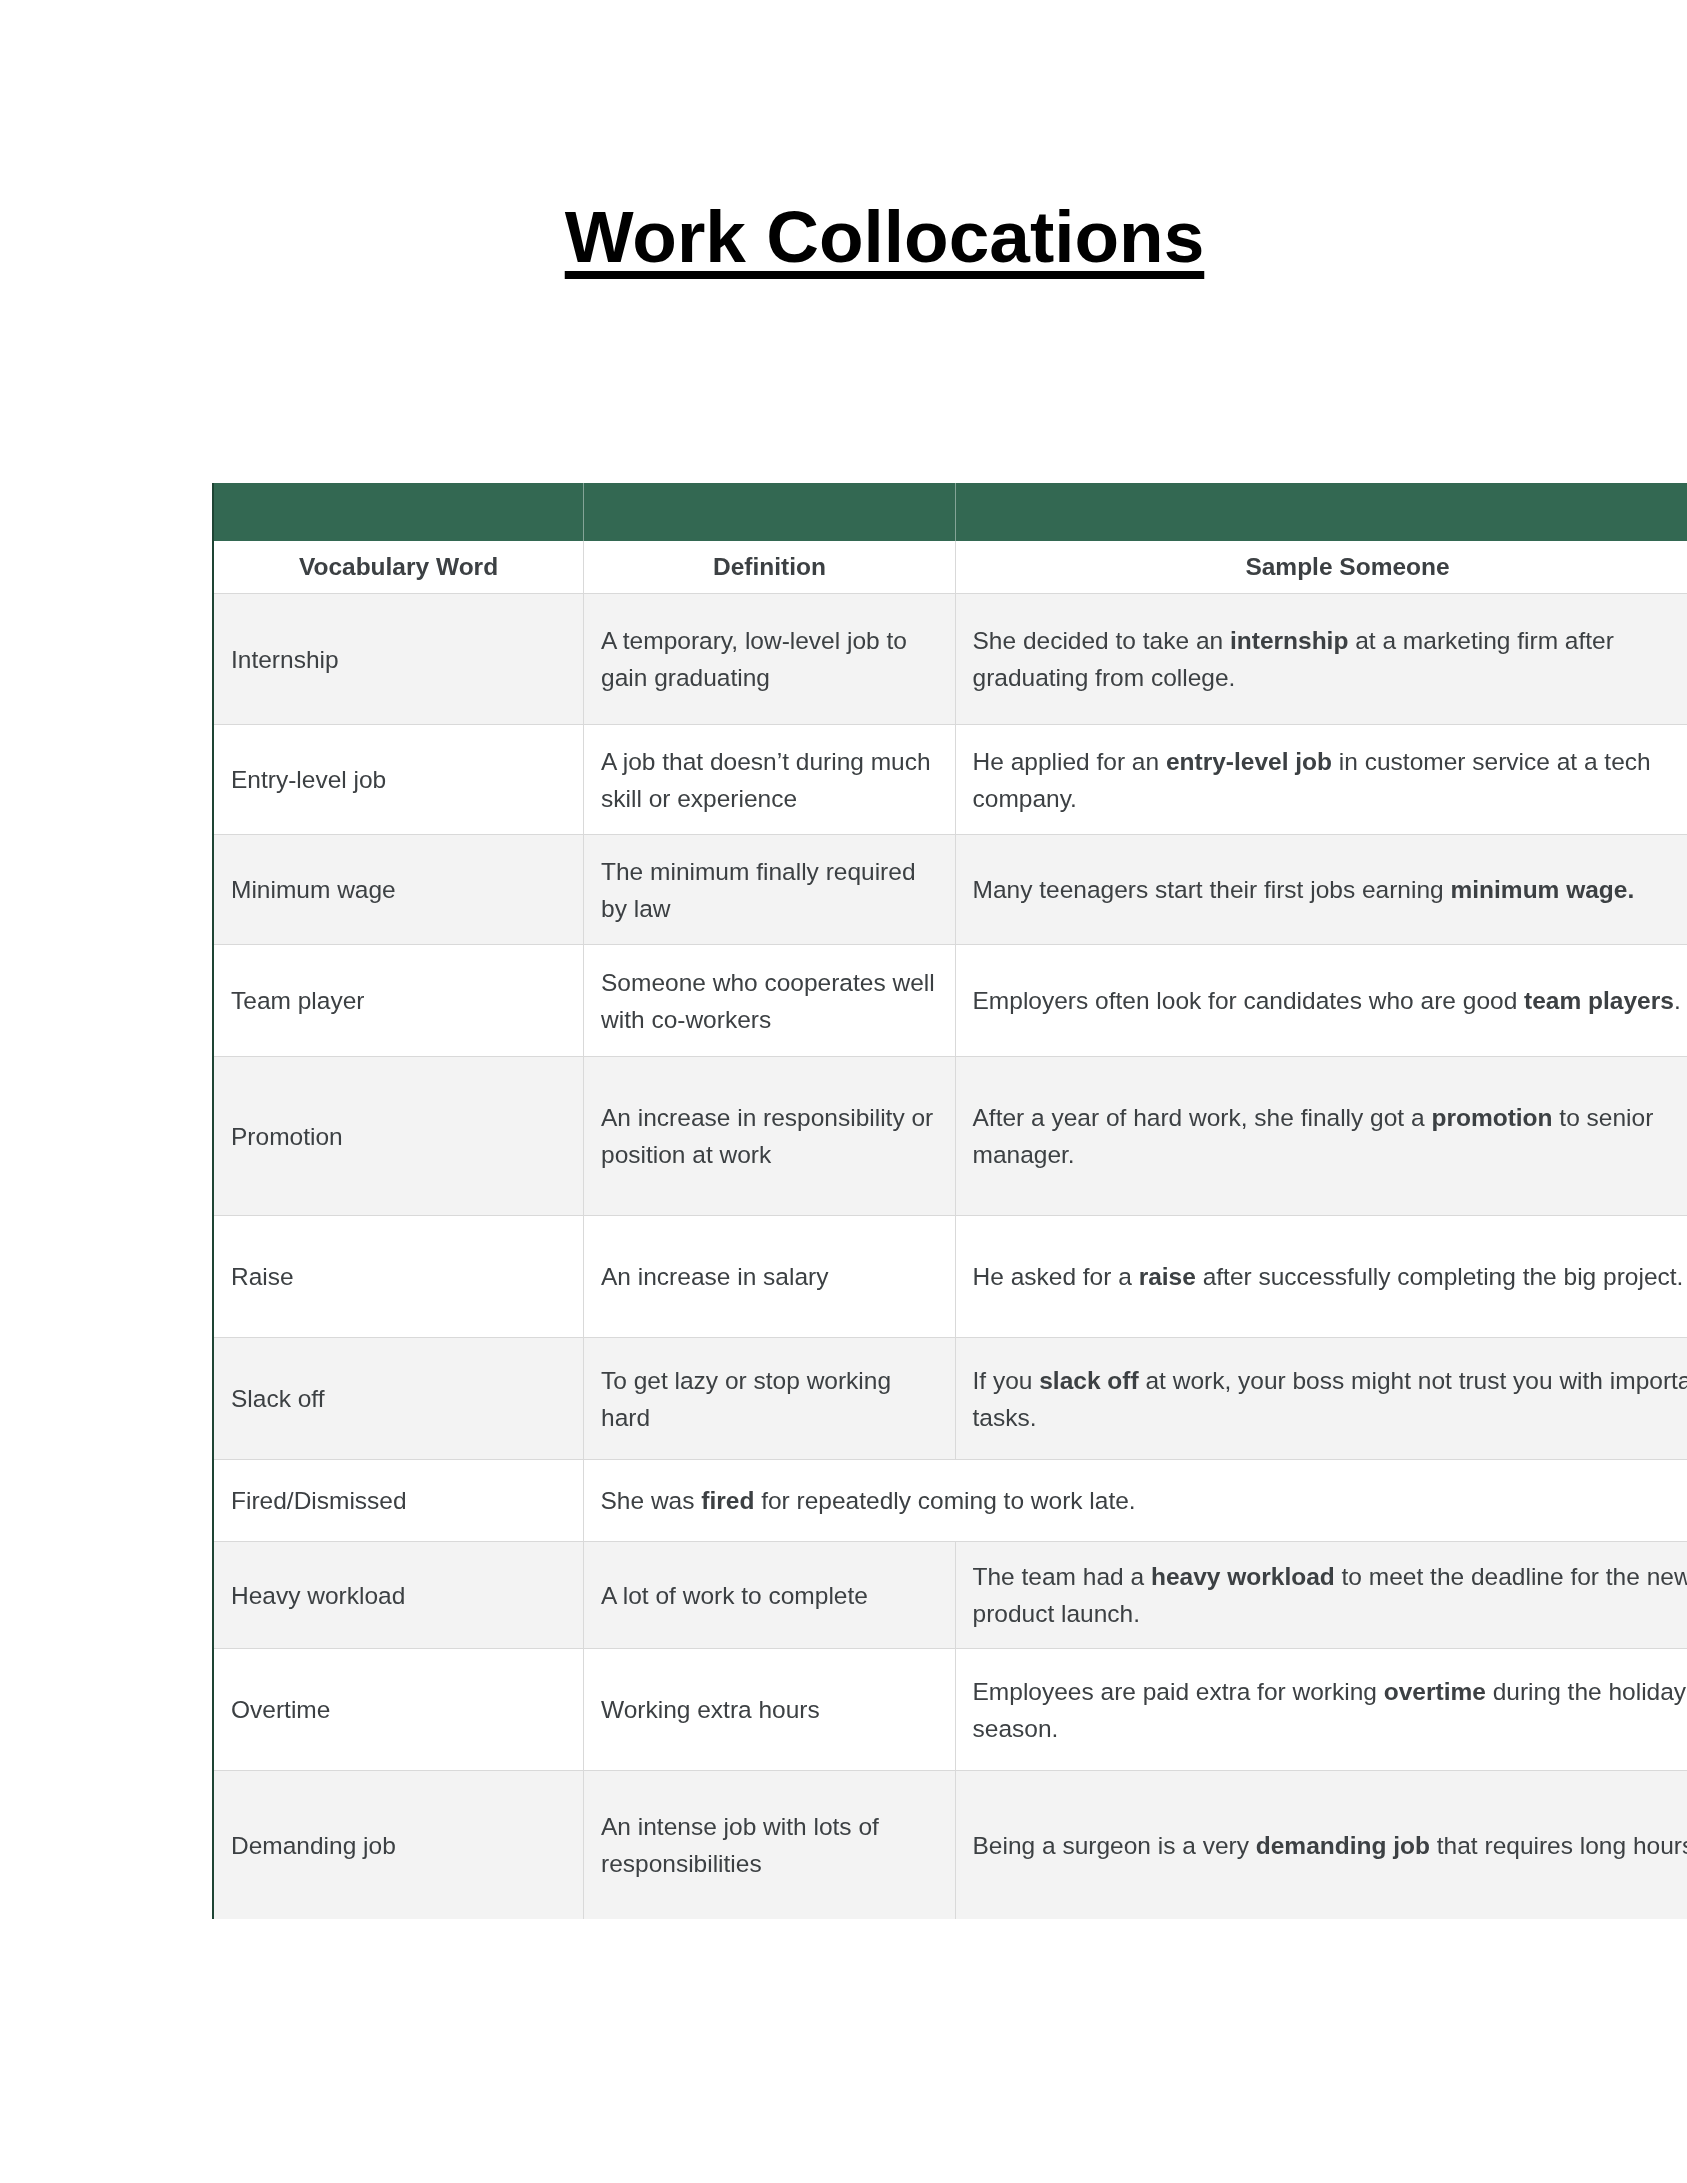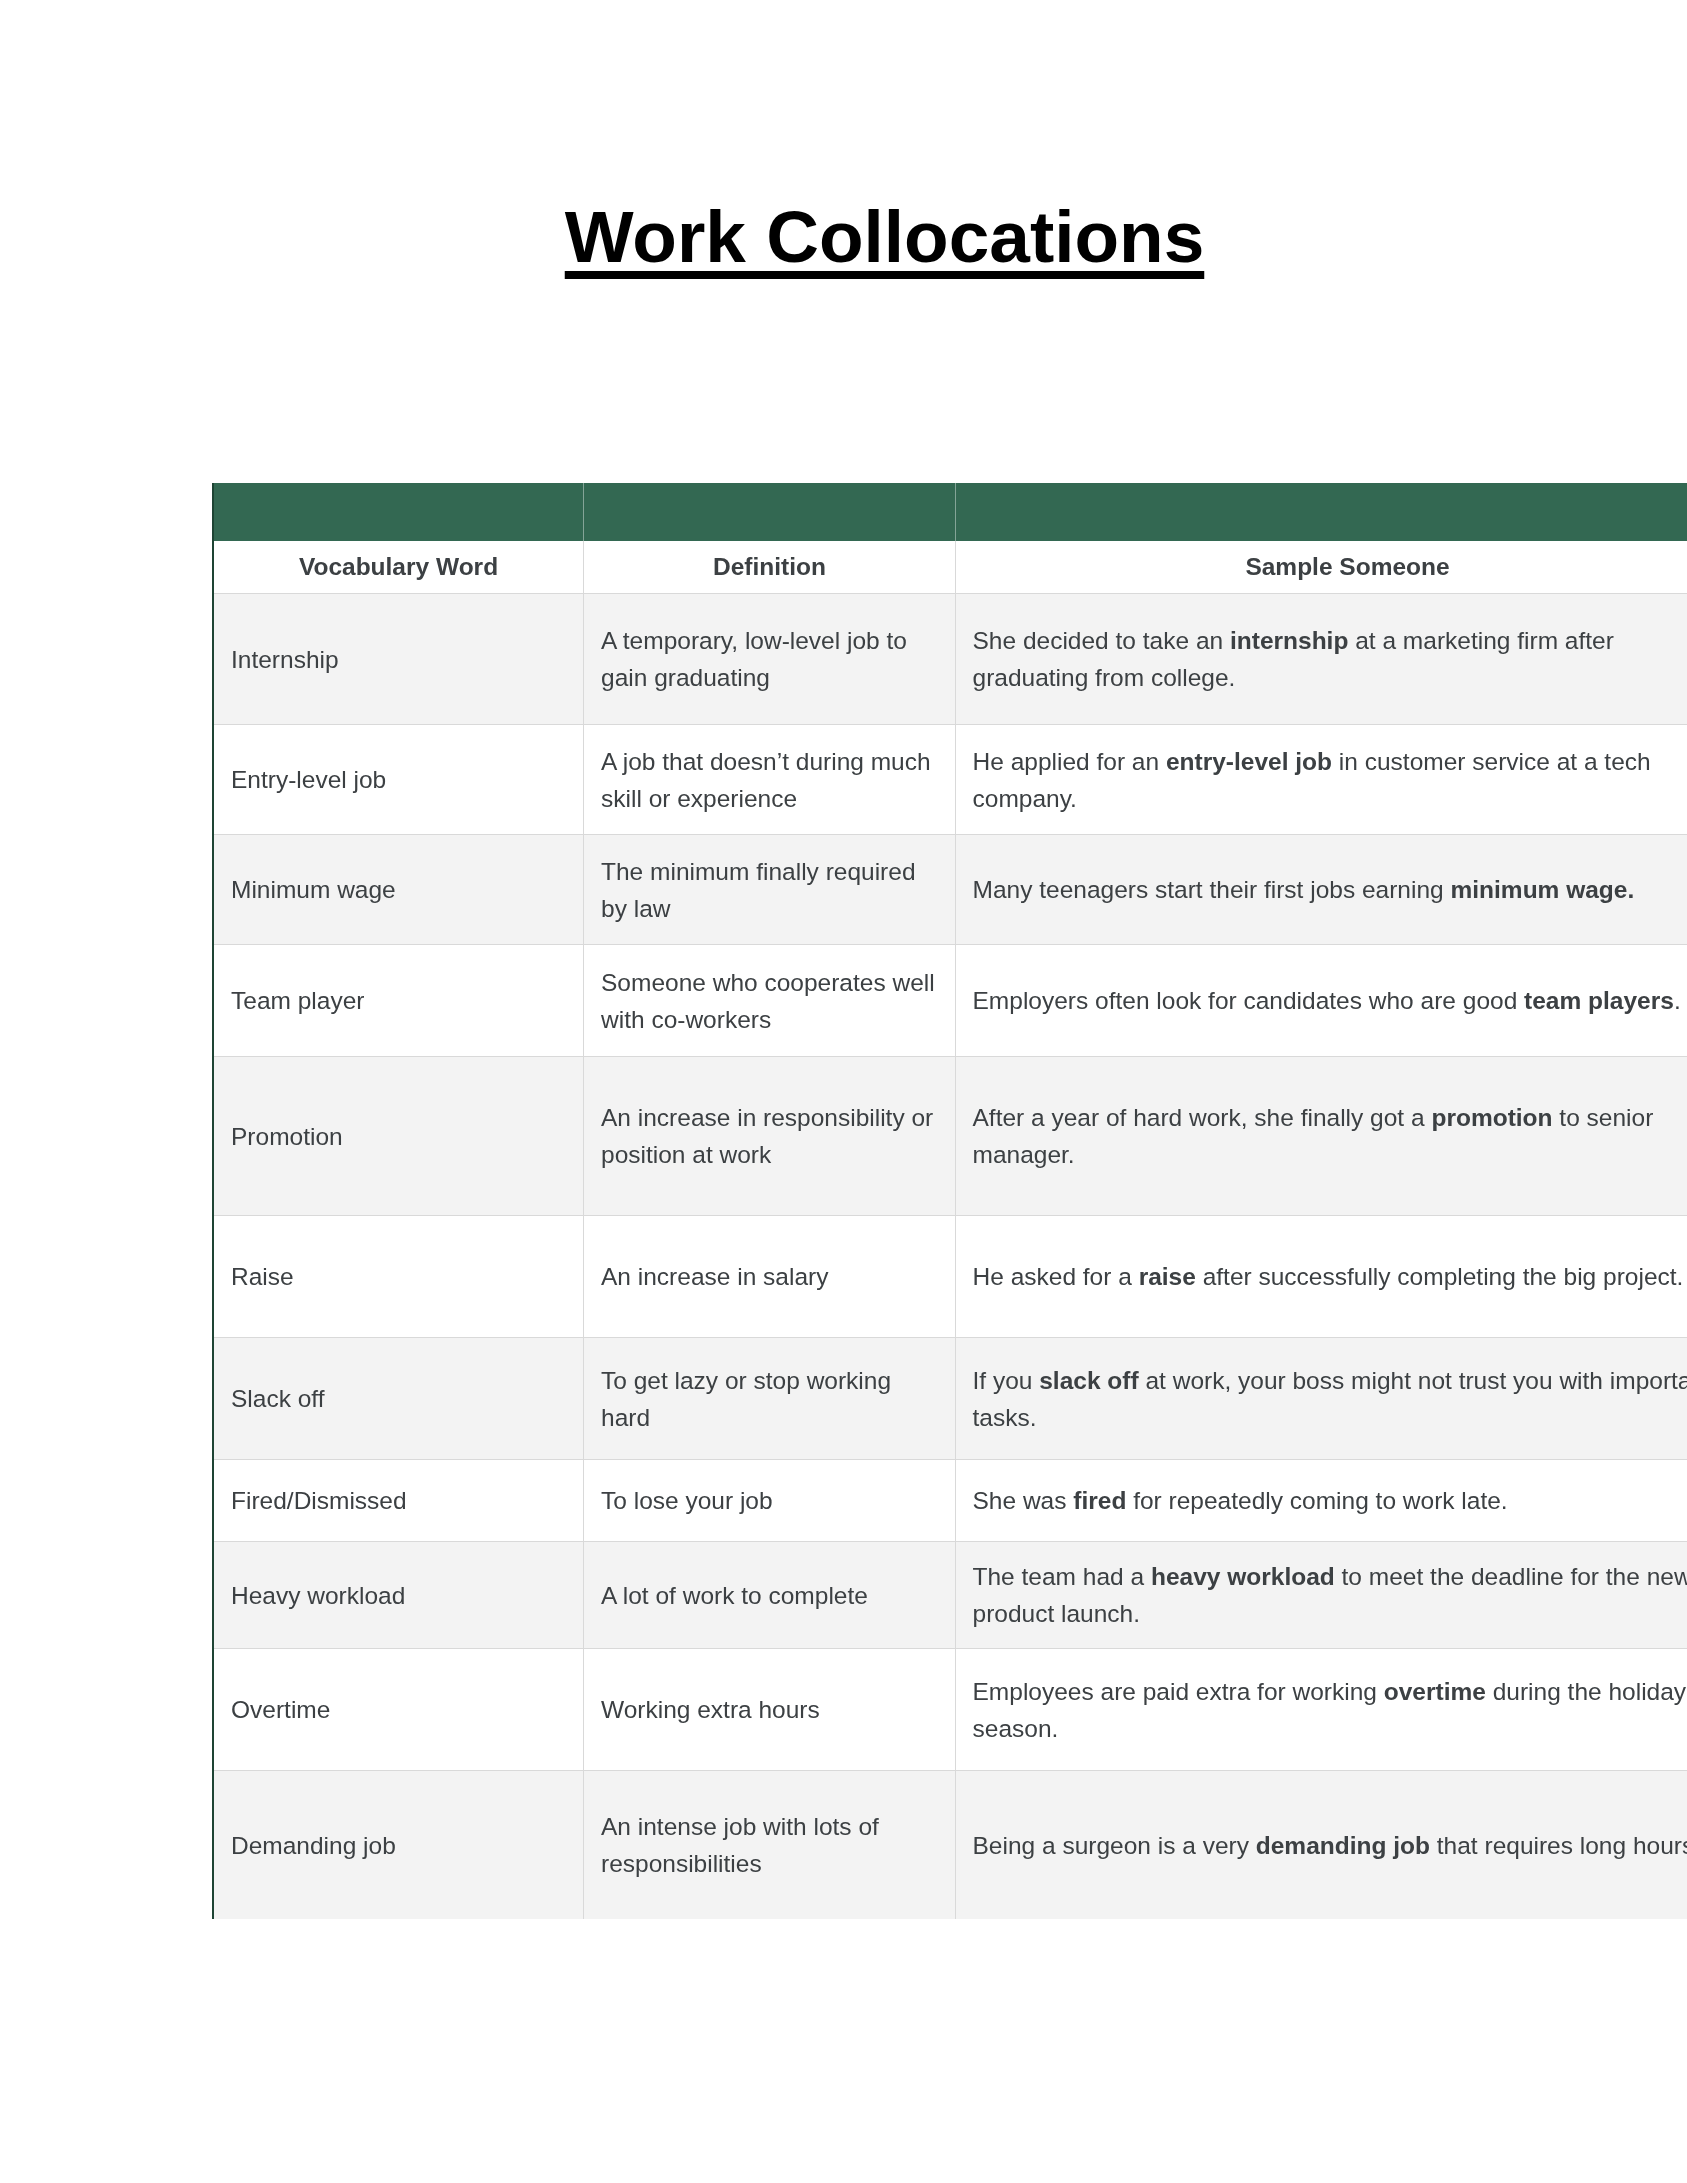--- a/index.html
+++ b/index.html
@@ -150,23 +150,20 @@
             <div class="txt">To get lazy or stop working hard</div>
           </div>
           <div class="cell c3">
             <div class="txt"><span>If you </span><span class="b">slack off</span><span> at work, your boss might not trust you with important tasks.</span></div>
           </div>
         </div>
         <div class="row" style="min-height: 82px;">
           <div class="cell c1">
             <div class="txt">Fired/Dismissed</div>
           </div>
-          <div class="cell c2">
-            <div class="txt">To lose your job</div>
-          </div>
           <div class="cell c3">
             <div class="txt"><span>She was </span><span class="b">fired</span><span> for repeatedly coming to work late.</span></div>
           </div>
         </div>
         <div class="row alt" style="min-height: 107px;">
           <div class="cell c1">
             <div class="txt">Heavy workload</div>
           </div>
           <div class="cell c2">
             <div class="txt">A lot of work to complete</div>

